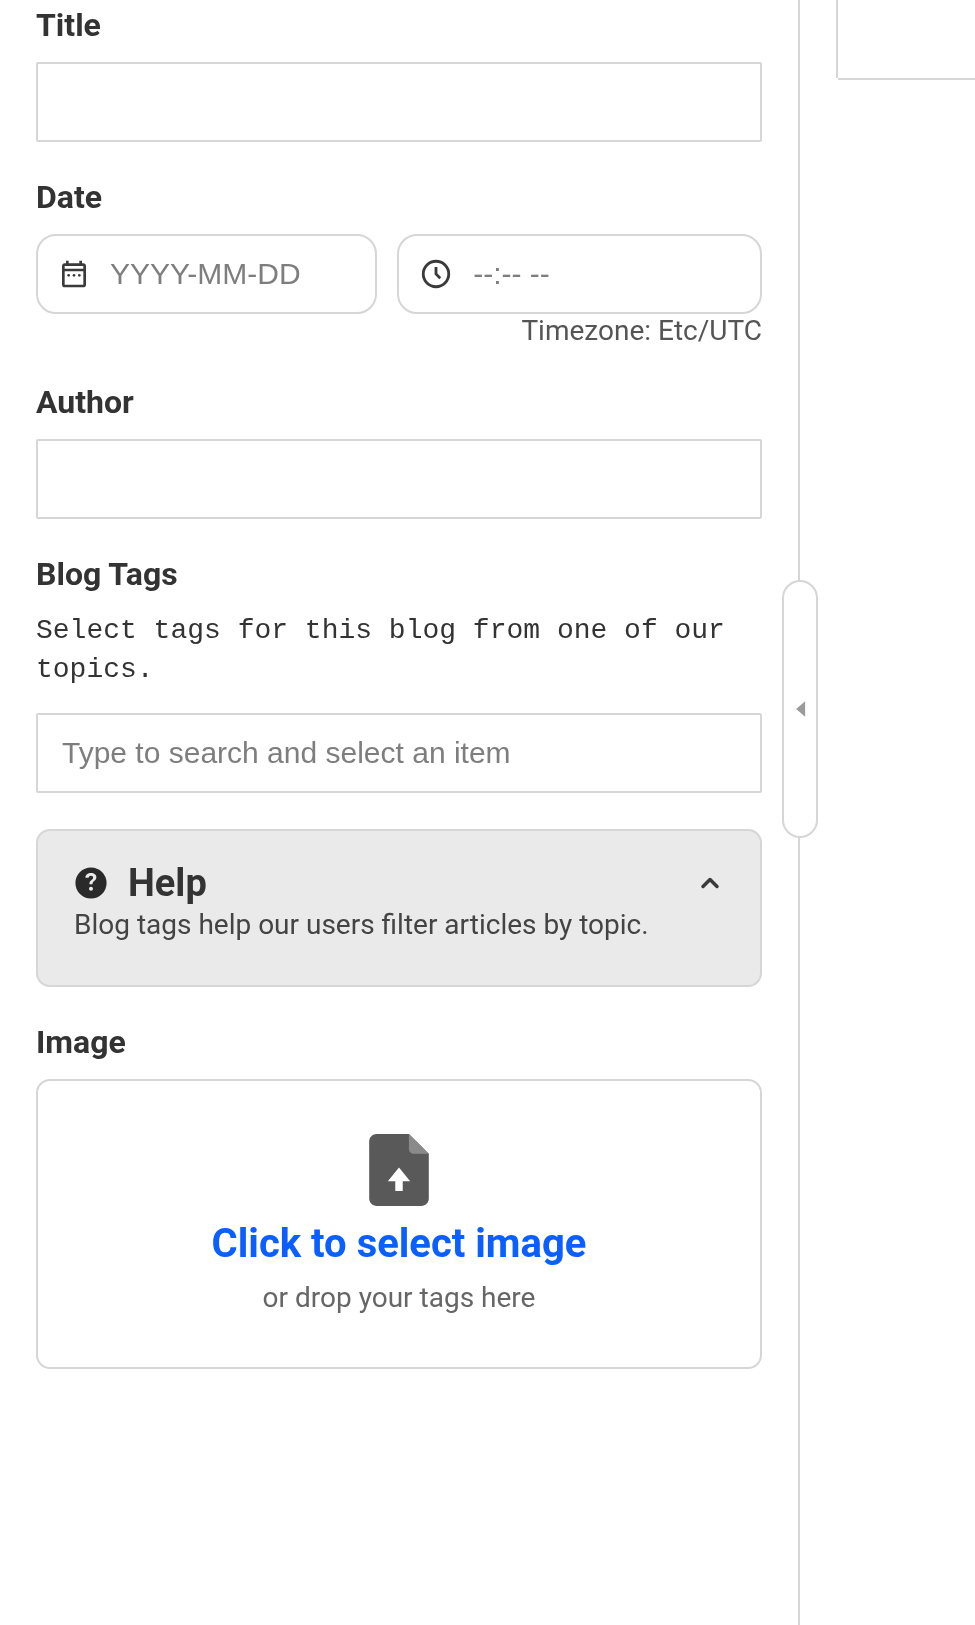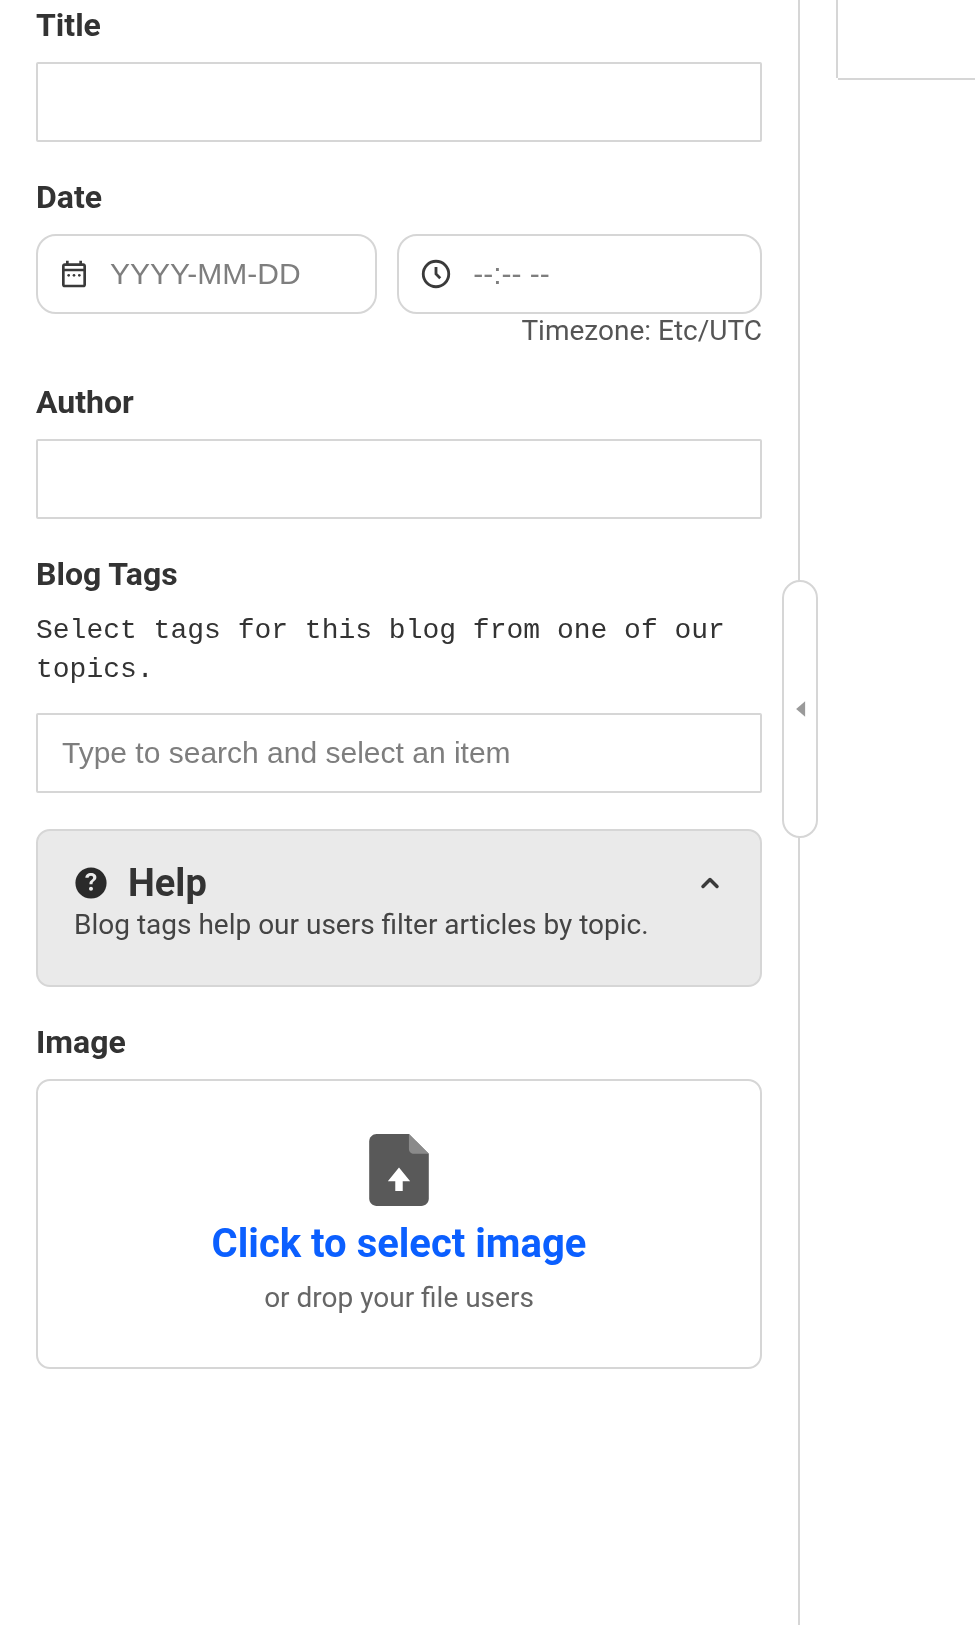--- a/index.html
+++ b/index.html
@@ -249,21 +249,21 @@
     <label class="field-label">Image</label>
     <div class="upload-area">
       <span>
         <svg width="60" height="72" viewBox="0 0 48 58">
           <path fill="#595959" d="M6 0h26l16 16v36c0 3.3-2.7 6-6 6H6c-3.3 0-6-2.7-6-6V6C0 2.7 2.7 0 6 0z"></path>
           <path fill="#8a8a8a" d="M32 0l16 16H36c-2.2 0-4-1.8-4-4V0z"></path>
           <path fill="#ffffff" d="M24 27l-9 11h6v8h6v-8h6L24 27z"></path>
         </svg>
       </span>
       <span class="upload-link">Click to select image</span>
-      <span class="upload-sub">or drop your file users</span>
+      <span class="upload-sub">or drop your tags here</span>
     </div>
   </div>
 
 </div>
 
 <div class="right-region">
   <div class="right-top-border"></div>
   <div class="right-hline"></div>
   <div class="collapse-handle">
     <span>

